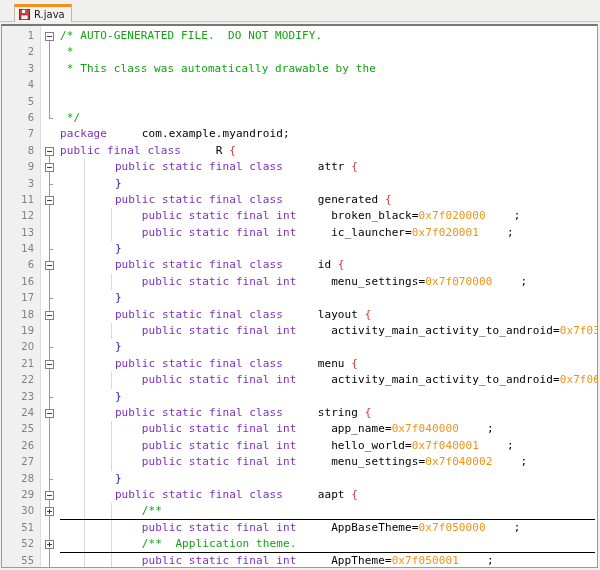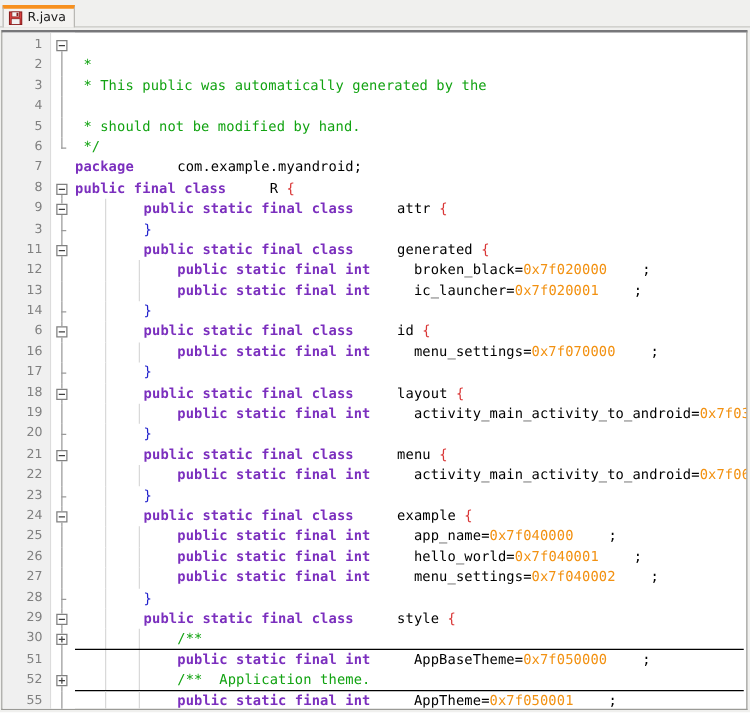--- a/index.html
+++ b/index.html
@@ -12,21 +12,21 @@
 
   
   .tabbar{
     height:21px;background:#f0f0ee;position:relative;
     border-bottom:1px solid #c8c8c4;
     display:flex;align-items:flex-end;
   }
   .tab{
     height:18px;box-sizing:border-box;
     display:flex;align-items:center;gap:4px;
-    padding:0 6px 0 4px;margin-left:2px;
+    padding:0 6px 0 4px;margin-left:14px;
     background:#f4f3f1;
     border:1px solid #b9b8b4;
     border-top:3px solid #f7901e;
     border-bottom:none;
     position:relative;top:1px;
   }
   .tab-label{
     font-family:"DejaVu Sans","Liberation Sans",sans-serif;
     font-size:10px;color:#1a1a1a;line-height:1;
     white-space:nowrap;
@@ -100,21 +100,21 @@
   
   .foldrule{
     position:absolute;left:58px;right:2px;bottom:0;height:1px;background:#000;
   }
 
   
   .iguide{position:absolute;top:0;width:1px;height:100%;background:#d9d9d9;}
 
   
   .cmt{color:#12a312;}
-  .kw{color:#7b2fbe;font-weight:bold;}
+  .kw{color:#7b2fbe;font-weight:normal;}
   .id{color:#000000;padding-left:28px;}
   .num{color:#f29111;}
   .brace{color:#d93636;}
   .brace-b{color:#2222cc;}
 </style>
 </head>
 <body>
 
 <div class="window">
 
@@ -130,49 +130,49 @@
       </span>
       <span class="tab-label">R.java</span>
     </div>
   </div>
 
   <div class="editor">
     <div class="code-area">
       <div class="gutter-num"></div>
       <div class="gutter-fold"></div>
       <div class="rows" id="rows">
-          <div class="row"><span class="lnum">1</span><span class="fold"><span class="fbox"></span><span class="vline from-box"></span></span></div>
+          <div class="row"><span class="lnum">1</span><span class="fold"><span class="fbox"></span><span class="vline from-box"></span></span><span class="code"><span class="cmt">/* AUTO-GENERATED FILE.  DO NOT MODIFY.</span></span></div>
           <div class="row"><span class="lnum">2</span><span class="fold"><span class="vline"></span></span><span class="code"><span class="cmt"> *</span></span></div>
-          <div class="row"><span class="lnum">3</span><span class="fold"><span class="vline"></span></span><span class="code"><span class="cmt"> * This public was automatically generated by the</span></span></div>
+          <div class="row"><span class="lnum">3</span><span class="fold"><span class="vline"></span></span><span class="code"><span class="cmt"> * This class was automatically drawable by the</span></span></div>
           <div class="row"><span class="lnum">4</span><span class="fold"><span class="vline"></span></span></div>
-          <div class="row"><span class="lnum">5</span><span class="fold"><span class="vline"></span></span><span class="code"><span class="cmt"> * should not be modified by hand.</span></span></div>
+          <div class="row"><span class="lnum">5</span><span class="fold"><span class="vline"></span></span></div>
           <div class="row"><span class="lnum">6</span><span class="fold"><span class="endcap"></span></span><span class="code"><span class="cmt"> */</span></span></div>
           <div class="row"><span class="lnum">7</span><span class="fold"></span><span class="code"><span class="kw">package</span><span class="id"> com.example.myandroid;</span></span></div>
           <div class="row"><span class="lnum">8</span><span class="fold"><span class="fbox"></span><span class="vline from-box"></span></span><span class="code"><span class="kw">public final class</span><span class="id"> R </span><span class="brace">{</span></span></div>
           <div class="row"><span class="lnum">9</span><span class="fold"><span class="vline to-box"></span><span class="fbox"></span><span class="vline from-box"></span></span><span class="iguide" style="left: 82.48px;"></span><span class="code"><span class="id">    </span><span class="kw">public static final class</span><span class="id"> attr </span><span class="brace">{</span></span></div>
           <div class="row"><span class="lnum">3</span><span class="fold"><span class="vline"></span><span class="tick"></span></span><span class="iguide" style="left: 82.48px;"></span><span class="code"><span class="id">    </span><span class="brace-b">}</span></span></div>
           <div class="row"><span class="lnum">11</span><span class="fold"><span class="vline to-box"></span><span class="fbox"></span><span class="vline from-box"></span></span><span class="iguide" style="left: 82.48px;"></span><span class="code"><span class="id">    </span><span class="kw">public static final class</span><span class="id"> generated </span><span class="brace">{</span></span></div>
           <div class="row"><span class="lnum">12</span><span class="fold"><span class="vline"></span></span><span class="iguide" style="left: 82.48px;"></span><span class="iguide" style="left: 108.96px;"></span><span class="code"><span class="id">        </span><span class="kw">public static final int</span><span class="id"> broken_black=</span><span class="num">0x7f020000</span><span class="id">;</span></span></div>
           <div class="row"><span class="lnum">13</span><span class="fold"><span class="vline"></span></span><span class="iguide" style="left: 82.48px;"></span><span class="iguide" style="left: 108.96px;"></span><span class="code"><span class="id">        </span><span class="kw">public static final int</span><span class="id"> ic_launcher=</span><span class="num">0x7f020001</span><span class="id">;</span></span></div>
           <div class="row"><span class="lnum">14</span><span class="fold"><span class="vline"></span><span class="tick"></span></span><span class="iguide" style="left: 82.48px;"></span><span class="code"><span class="id">    </span><span class="brace-b">}</span></span></div>
           <div class="row"><span class="lnum">6</span><span class="fold"><span class="vline to-box"></span><span class="fbox"></span><span class="vline from-box"></span></span><span class="iguide" style="left: 82.48px;"></span><span class="code"><span class="id">    </span><span class="kw">public static final class</span><span class="id"> id </span><span class="brace">{</span></span></div>
           <div class="row"><span class="lnum">16</span><span class="fold"><span class="vline"></span></span><span class="iguide" style="left: 82.48px;"></span><span class="iguide" style="left: 108.96px;"></span><span class="code"><span class="id">        </span><span class="kw">public static final int</span><span class="id"> menu_settings=</span><span class="num">0x7f070000</span><span class="id">;</span></span></div>
           <div class="row"><span class="lnum">17</span><span class="fold"><span class="vline"></span><span class="tick"></span></span><span class="iguide" style="left: 82.48px;"></span><span class="code"><span class="id">    </span><span class="brace-b">}</span></span></div>
           <div class="row"><span class="lnum">18</span><span class="fold"><span class="vline to-box"></span><span class="fbox"></span><span class="vline from-box"></span></span><span class="iguide" style="left: 82.48px;"></span><span class="code"><span class="id">    </span><span class="kw">public static final class</span><span class="id"> layout </span><span class="brace">{</span></span></div>
           <div class="row"><span class="lnum">19</span><span class="fold"><span class="vline"></span></span><span class="iguide" style="left: 82.48px;"></span><span class="iguide" style="left: 108.96px;"></span><span class="code"><span class="id">        </span><span class="kw">public static final int</span><span class="id"> activity_main_activity_to_android=</span><span class="num">0x7f030000</span><span class="id">;</span></span></div>
           <div class="row"><span class="lnum">20</span><span class="fold"><span class="vline"></span><span class="tick"></span></span><span class="iguide" style="left: 82.48px;"></span><span class="code"><span class="id">    </span><span class="brace-b">}</span></span></div>
           <div class="row"><span class="lnum">21</span><span class="fold"><span class="vline to-box"></span><span class="fbox"></span><span class="vline from-box"></span></span><span class="iguide" style="left: 82.48px;"></span><span class="code"><span class="id">    </span><span class="kw">public static final class</span><span class="id"> menu </span><span class="brace">{</span></span></div>
           <div class="row"><span class="lnum">22</span><span class="fold"><span class="vline"></span></span><span class="iguide" style="left: 82.48px;"></span><span class="iguide" style="left: 108.96px;"></span><span class="code"><span class="id">        </span><span class="kw">public static final int</span><span class="id"> activity_main_activity_to_android=</span><span class="num">0x7f060000</span><span class="id">;</span></span></div>
           <div class="row"><span class="lnum">23</span><span class="fold"><span class="vline"></span><span class="tick"></span></span><span class="iguide" style="left: 82.48px;"></span><span class="code"><span class="id">    </span><span class="brace-b">}</span></span></div>
-          <div class="row"><span class="lnum">24</span><span class="fold"><span class="vline to-box"></span><span class="fbox"></span><span class="vline from-box"></span></span><span class="iguide" style="left: 82.48px;"></span><span class="code"><span class="id">    </span><span class="kw">public static final class</span><span class="id"> example </span><span class="brace">{</span></span></div>
+          <div class="row"><span class="lnum">24</span><span class="fold"><span class="vline to-box"></span><span class="fbox"></span><span class="vline from-box"></span></span><span class="iguide" style="left: 82.48px;"></span><span class="code"><span class="id">    </span><span class="kw">public static final class</span><span class="id"> string </span><span class="brace">{</span></span></div>
           <div class="row"><span class="lnum">25</span><span class="fold"><span class="vline"></span></span><span class="iguide" style="left: 82.48px;"></span><span class="iguide" style="left: 108.96px;"></span><span class="code"><span class="id">        </span><span class="kw">public static final int</span><span class="id"> app_name=</span><span class="num">0x7f040000</span><span class="id">;</span></span></div>
           <div class="row"><span class="lnum">26</span><span class="fold"><span class="vline"></span></span><span class="iguide" style="left: 82.48px;"></span><span class="iguide" style="left: 108.96px;"></span><span class="code"><span class="id">        </span><span class="kw">public static final int</span><span class="id"> hello_world=</span><span class="num">0x7f040001</span><span class="id">;</span></span></div>
           <div class="row"><span class="lnum">27</span><span class="fold"><span class="vline"></span></span><span class="iguide" style="left: 82.48px;"></span><span class="iguide" style="left: 108.96px;"></span><span class="code"><span class="id">        </span><span class="kw">public static final int</span><span class="id"> menu_settings=</span><span class="num">0x7f040002</span><span class="id">;</span></span></div>
           <div class="row"><span class="lnum">28</span><span class="fold"><span class="vline"></span><span class="tick"></span></span><span class="iguide" style="left: 82.48px;"></span><span class="code"><span class="id">    </span><span class="brace-b">}</span></span></div>
-          <div class="row"><span class="lnum">29</span><span class="fold"><span class="vline to-box"></span><span class="fbox"></span><span class="vline from-box"></span></span><span class="iguide" style="left: 82.48px;"></span><span class="code"><span class="id">    </span><span class="kw">public static final class</span><span class="id"> style </span><span class="brace">{</span></span></div>
+          <div class="row"><span class="lnum">29</span><span class="fold"><span class="vline to-box"></span><span class="fbox"></span><span class="vline from-box"></span></span><span class="iguide" style="left: 82.48px;"></span><span class="code"><span class="id">    </span><span class="kw">public static final class</span><span class="id"> aapt </span><span class="brace">{</span></span></div>
           <div class="row"><span class="lnum">30</span><span class="fold"><span class="vline to-box"></span><span class="fbox plus"></span><span class="vline from-box"></span></span><span class="iguide" style="left: 82.48px;"></span><span class="iguide" style="left: 108.96px;"></span><span class="code"><span class="id">        </span><span class="cmt">/**</span></span><span class="foldrule"></span></div>
           <div class="row"><span class="lnum">51</span><span class="fold"><span class="vline"></span></span><span class="iguide" style="left: 82.48px;"></span><span class="iguide" style="left: 108.96px;"></span><span class="code"><span class="id">        </span><span class="kw">public static final int</span><span class="id"> AppBaseTheme=</span><span class="num">0x7f050000</span><span class="id">;</span></span></div>
           <div class="row"><span class="lnum">52</span><span class="fold"><span class="vline to-box"></span><span class="fbox plus"></span><span class="vline from-box"></span></span><span class="iguide" style="left: 82.48px;"></span><span class="iguide" style="left: 108.96px;"></span><span class="code"><span class="id">        </span><span class="cmt">/**  Application theme.</span></span><span class="foldrule"></span></div>
           <div class="row"><span class="lnum">55</span><span class="fold"><span class="vline"></span></span><span class="iguide" style="left: 82.48px;"></span><span class="iguide" style="left: 108.96px;"></span><span class="code"><span class="id">        </span><span class="kw">public static final int</span><span class="id"> AppTheme=</span><span class="num">0x7f050001</span><span class="id">;</span></span></div>
         </div>
     </div>
   </div>
 
 </div>
 

